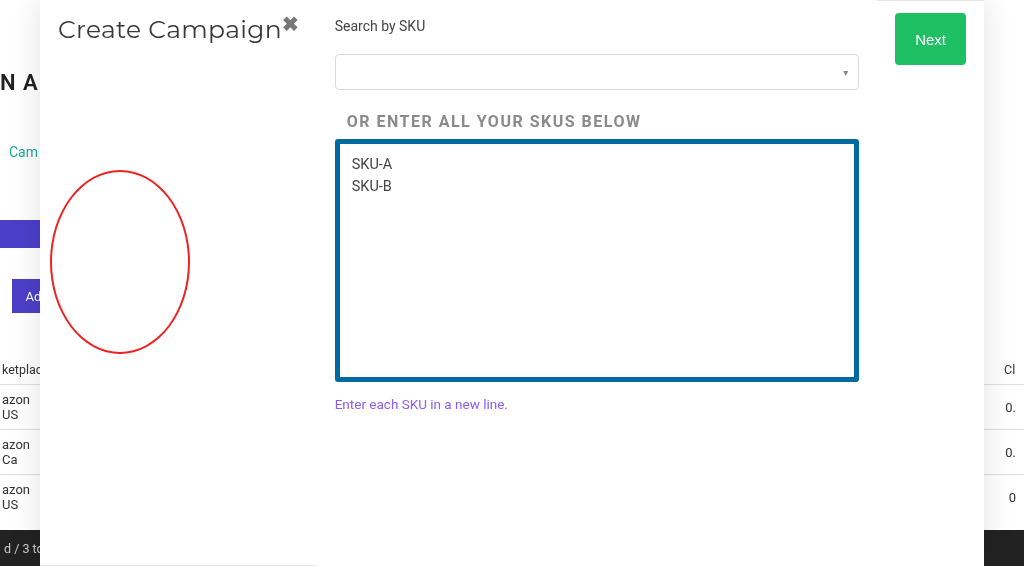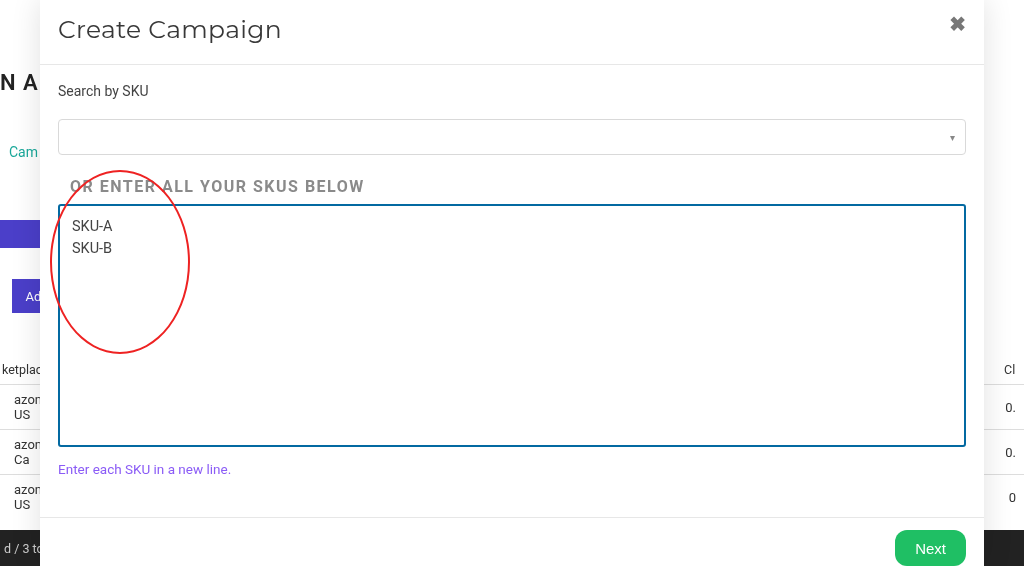--- a/index.html
+++ b/index.html
@@ -9,43 +9,43 @@
   .bg-page { position: absolute; inset: 0; filter: none; }
   .bg-header { position: absolute; left: 0; top: 70px; font-size: 22px; font-weight: 600; letter-spacing: 1px; color: #222; }
   .bg-tab { position: absolute; left: 9px; top: 144px; color: #1aa89a; font-size: 14px; }
   .bg-purple-bar { position: absolute; left: 0; top: 220px; width: 42px; height: 28px; background: #4b3fc9; }
   .bg-ads-btn { position: absolute; left: 12px; top: 279px; height: 34px; width: 42px; background: #4b3fc9; color: #fff; font-size: 13px; display: flex; align-items: center; justify-content: flex-end; padding-right: 6px; border-radius: 0 4px 4px 0;}
   .bg-table { position: absolute; left: 0; right: 0; top: 354px; }
   .bg-th-row { display: flex; height: 30px; font-size: 12.5px; color: #333; align-items: center; }
   .bg-th-row .lcol { width: 44px; padding-left: 2px; }
   .bg-th-row .rcol { width: 38px; margin-left: auto; text-align: right; padding-right: 16px;}
   .bg-tr { height: 45px; border-top: 1px solid #ddd; display: flex; align-items: center; font-size: 13px; color: #333;}
-  .bg-tr .lcol { width: 48px; padding-left: 14px; }
+  .bg-tr .lcol { width: 48px; padding-left: 2px; }
   .bg-tr .rcol { width: 38px; margin-left: auto; text-align: right; padding-right: 8px;}
   .bg-footer { position: absolute; left:0; right:0; bottom:0; height: 36px; background: #222; color: #ccc; font-size: 12.5px; display:flex; align-items:center; padding-left:4px;}
 
   
   .backdrop { position: absolute; inset: 0; }
-  .modal { position: absolute; left: 40px; right: 40px; top: 0; bottom: 0; background: #fff; box-shadow: 0 0 28px rgba(0,0,0,.12); display: flex; flex-direction: column; }
+  .modal { position: absolute; left: 40px; right: 40px; top: 0; bottom: 0; background: #fff; box-shadow: 0 0 28px rgba(0,0,0,.12); display: flex; flex-direction: row; }
   .modal-head { padding: 14px 18px 20px 18px; border-bottom: 1px solid #e7e7e7; display:flex; align-items:flex-start; }
   .modal-title { font-size: 25px; font-weight: 400; color: #383838; letter-spacing: .3px; font-family: "Montserrat", "Segoe UI", Arial, sans-serif;}
   .modal-close { margin-left: auto; color: #777; font-size: 20px; font-weight: 700; cursor: pointer; line-height: 1; user-select:none;}
   .modal-body { padding: 18px 18px 8px 18px; flex: 1; overflow: hidden; }
 
   .field-label { font-size: 14px; color: #444; margin-bottom: 20px; }
   .select-box { width: 100%; height: 36px; border: 1px solid #d9d9d9; border-radius: 4px; background: #fff; display: flex; align-items: center; padding: 0 10px; cursor: pointer; }
   .select-caret { margin-left: auto; font-size: 10px; color: #888; }
 
   .section-label { margin: 22px 0 8px 12px; font-size: 16px; font-weight: 700; letter-spacing: 1.5px; color: #8a8a8a; }
 
-  .sku-textarea { width: 100%; height: 243px; border: 2px solid #0369a1; border-radius: 3px; padding: 10px 12px; font-size: 14.5px; line-height: 1.55; color: #444; font-family: inherit; resize: none; outline: none; }
+  .sku-textarea { width: 100%; height: 243px; border: 5px solid #0369a1; border-radius: 3px; padding: 10px 12px; font-size: 14.5px; line-height: 1.55; color: #444; font-family: inherit; resize: none; outline: none; }
   .hint { margin-top: 10px; font-size: 13.5px; color: #8b5cf6; }
 
   .modal-foot { border-top: 1px solid #e7e7e7; padding: 12px 18px 0 18px; display: flex; }
-  .next-btn { margin-left: auto; background: #1fbf64; color: #fff; border: none; border-radius: 12px; height: 36px; padding: 0 20px; font-size: 15px; cursor: pointer; }
+  .next-btn { margin-left: auto; background: #1fbf64; color: #fff; border: none; border-radius: 4px; height: 52px; padding: 0 20px; font-size: 15px; cursor: pointer; }
 
   
   .anno-ellipse { position: absolute; pointer-events: none; border: 2px solid #e22; border-radius: 50%; }
 </style>
 </head>
 <body>
 
 <div class="bg-page">
   <div class="bg-header">N AD</div>
   <div class="bg-tab">Cam</div>

